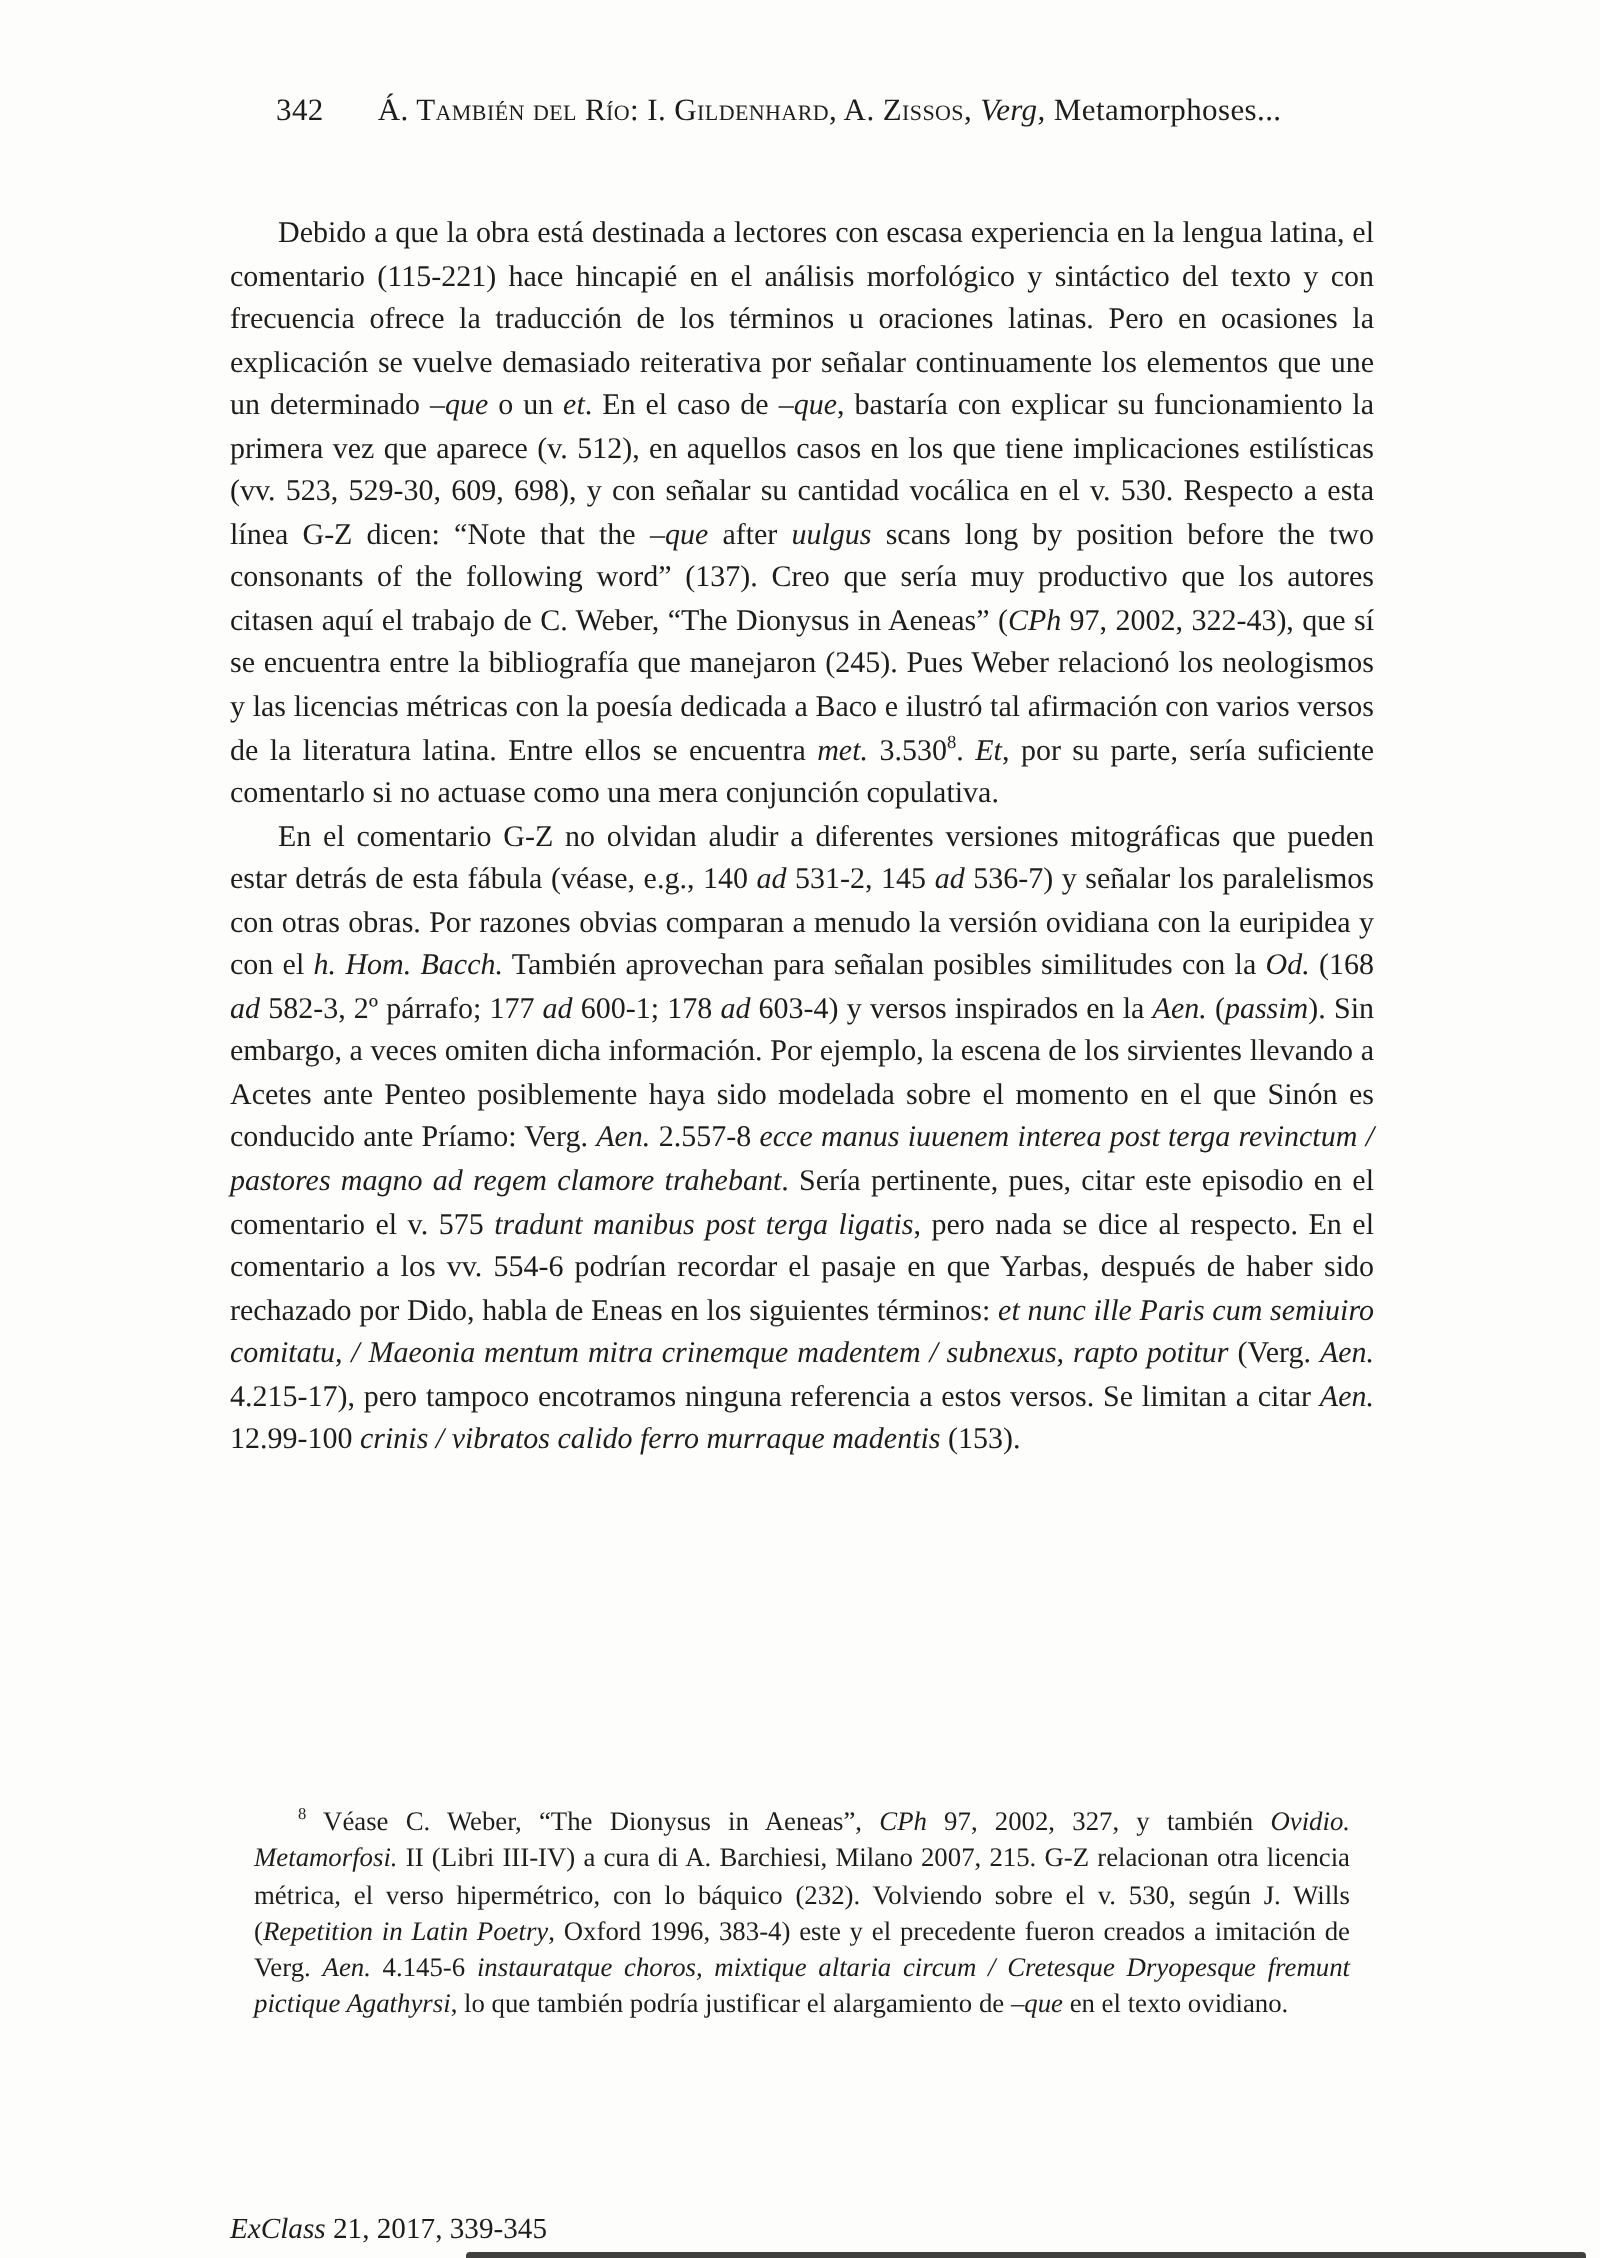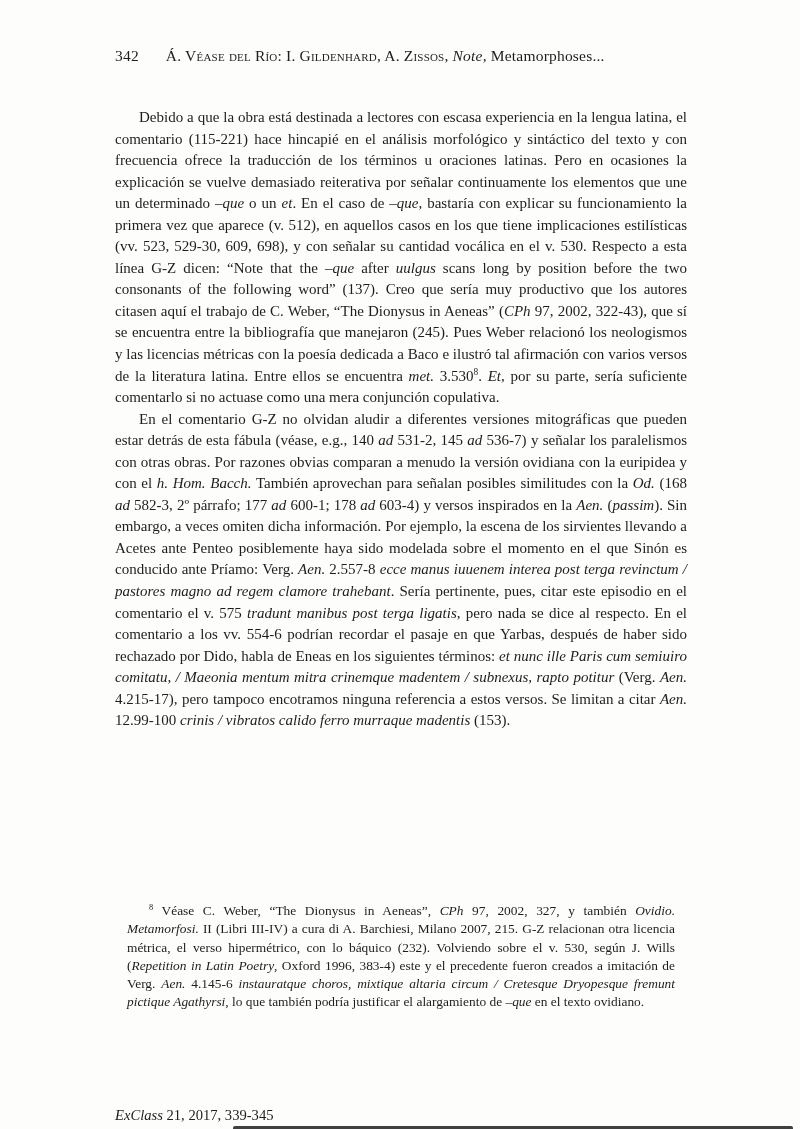--- a/index.html
+++ b/index.html
@@ -24,20 +24,21 @@
     top: 47px;
     left: 115px;
     width: 572px;
     font-size: 15.5px;
     letter-spacing: 0.2px;
     white-space: nowrap;
   }
   .pagenum {
     display: inline-block;
     margin-right: 27px;
+    margin-left: 23px;
   }
   .body-text {
     position: absolute;
     top: 107px;
     left: 115px;
     width: 572px;
   }
   .body-text p {
     margin: 0;
     font-size: 15px;
@@ -81,21 +82,21 @@
     background: #40403e;
     border-radius: 2px 2px 0 0;
   }
 </style>
 </head>
 <body>
 
 <div class="page">
 
   <header class="header">
-    <span class="pagenum">342</span><span class="running-title"><span class="run-sc">Á. Véase del Río: I. Gildenhard, A. Zissos, </span><span class="run-i">Note,</span><span> Metamorphoses...</span></span>
+    <span class="pagenum">342</span><span class="running-title"><span class="run-sc">Á. También del Río: I. Gildenhard, A. Zissos, </span><span class="run-i">Verg,</span><span> Metamorphoses...</span></span>
   </header>
 
   <main class="body-text">
     <p><span>Debido a que la obra está destinada a lectores con escasa experiencia en la lengua latina, el comentario (115-221) hace hincapié en el análisis morfológico y sintáctico del texto y con frecuencia ofrece la traducción de los términos u oraciones latinas. Pero en ocasiones la explicación se vuelve demasiado reiterativa por señalar continuamente los elementos que une un determinado </span><span class="run-i">–que</span><span> o un </span><span class="run-i">et</span><span>. En el caso de </span><span class="run-i">–que</span><span>, bastaría con explicar su funcionamiento la primera vez que aparece (v. 512), en aquellos casos en los que tiene implicaciones estilísticas (vv. 523, 529-30, 609, 698), y con señalar su cantidad vocálica en el v. 530. Respecto a esta línea G-Z dicen: “Note that the </span><span class="run-i">–que</span><span> after </span><span class="run-i">uulgus</span><span> scans long by position before the two consonants of the following word” (137). Creo que sería muy productivo que los autores citasen aquí el trabajo de C. Weber, “The Dionysus in Aeneas” (</span><span class="run-i">CPh</span><span> 97, 2002, 322-43), que sí se encuentra entre la bibliografía que manejaron (245). Pues Weber relacionó los neologismos y las licencias métricas con la poesía dedicada a Baco e ilustró tal afirmación con varios versos de la literatura latina. Entre ellos se encuentra </span><span class="run-i">met.</span><span> 3.530</span><sup>8</sup><span>. </span><span class="run-i">Et</span><span>, por su parte, sería suficiente comentarlo si no actuase como una mera conjunción copulativa.</span></p>
     <p><span>En el comentario G-Z no olvidan aludir a diferentes versiones mitográficas que pueden estar detrás de esta fábula (véase, e.g., 140 </span><span class="run-i">ad</span><span> 531-2, 145 </span><span class="run-i">ad</span><span> 536-7) y señalar los paralelismos con otras obras. Por razones obvias comparan a menudo la versión ovidiana con la euripidea y con el </span><span class="run-i">h. Hom. Bacch.</span><span> También aprovechan para señalan posibles similitudes con la </span><span class="run-i">Od.</span><span> (168 </span><span class="run-i">ad</span><span> 582-3, 2º párrafo; 177 </span><span class="run-i">ad</span><span> 600-1; 178 </span><span class="run-i">ad</span><span> 603-4) y versos inspirados en la </span><span class="run-i">Aen.</span><span> (</span><span class="run-i">passim</span><span>). Sin embargo, a veces omiten dicha información. Por ejemplo, la escena de los sirvientes llevando a Acetes ante Penteo posiblemente haya sido modelada sobre el momento en el que Sinón es conducido ante Príamo: Verg. </span><span class="run-i">Aen.</span><span> 2.557-8 </span><span class="run-i">ecce manus iuuenem interea post terga revinctum / pastores magno ad regem clamore trahebant</span><span>. Sería pertinente, pues, citar este episodio en el comentario el v. 575 </span><span class="run-i">tradunt manibus post terga ligatis</span><span>, pero nada se dice al respecto. En el comentario a los vv. 554-6 podrían recordar el pasaje en que Yarbas, después de haber sido rechazado por Dido, habla de Eneas en los siguientes términos: </span><span class="run-i">et nunc ille Paris cum semiuiro comitatu, / Maeonia mentum mitra crinemque madentem / subnexus, rapto potitur</span><span> (Verg. </span><span class="run-i">Aen.</span><span> 4.215-17), pero tampoco encotramos ninguna referencia a estos versos. Se limitan a citar </span><span class="run-i">Aen.</span><span> 12.99-100 </span><span class="run-i">crinis / vibratos calido ferro murraque madentis</span><span> (153).</span></p>
   </main>
 
   <section class="footnote">
     <p><sup>8</sup><span> Véase C. Weber, “The Dionysus in Aeneas”, </span><span class="run-i">CPh</span><span> 97, 2002, 327, y también </span><span class="run-i">Ovidio. Metamorfosi.</span><span> II (Libri III-IV) a cura di A. Barchiesi, Milano 2007, 215. G-Z relacionan otra licencia métrica, el verso hipermétrico, con lo báquico (232). Volviendo sobre el v. 530, según J. Wills (</span><span class="run-i">Repetition in Latin Poetry</span><span>, Oxford 1996, 383-4) este y el precedente fueron creados a imitación de Verg. </span><span class="run-i">Aen.</span><span> 4.145-6 </span><span class="run-i">instauratque choros, mixtique altaria circum / Cretesque Dryopesque fremunt pictique Agathyrsi</span><span>, lo que también podría justificar el alargamiento de </span><span class="run-i">–que</span><span> en el texto ovidiano.</span></p>
   </section>

